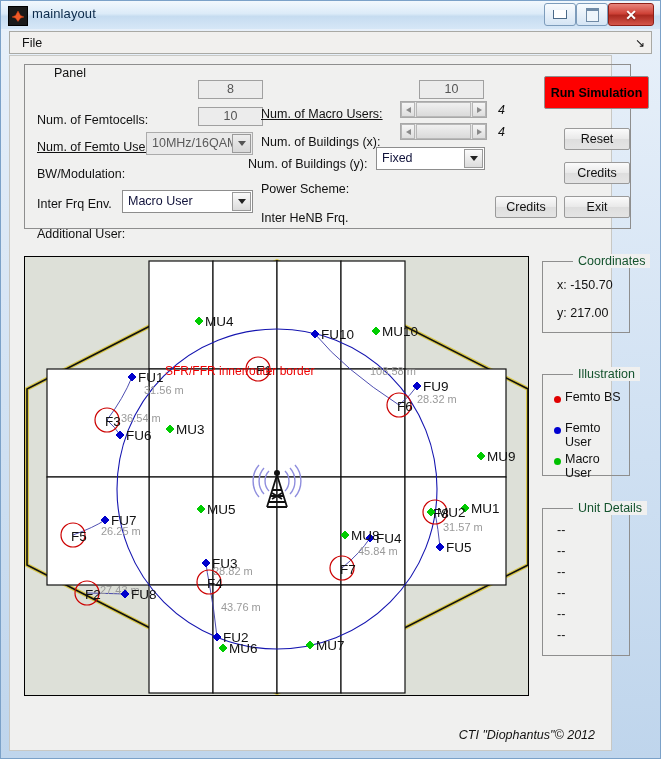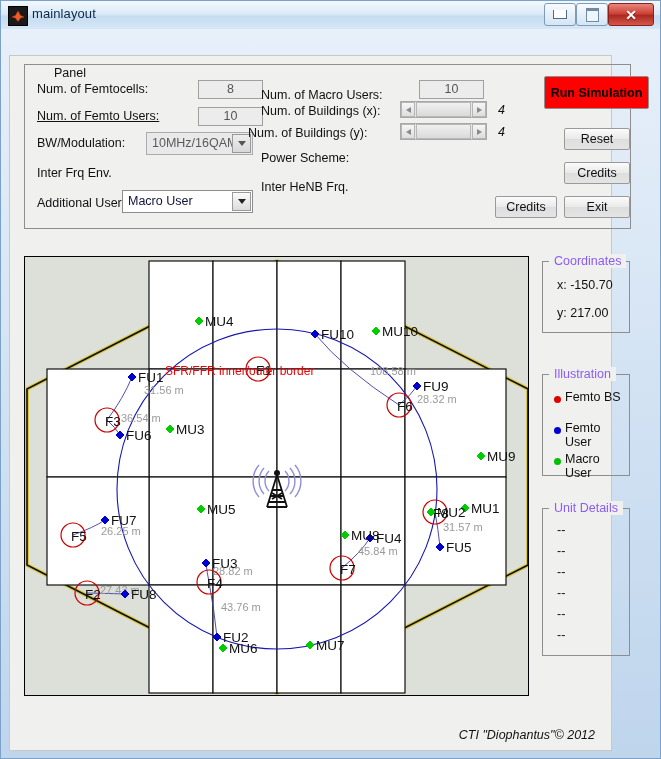--- a/index.html
+++ b/index.html
@@ -58,21 +58,21 @@
 
   
   #panel-box{
     position:absolute;left:14px;top:8px;width:607px;height:165px;
     border:1px solid #8e8e8e;box-sizing:border-box;background:transparent;
   }
   #panel-legend{
     position:absolute;left:24px;top:1px;background:#f0f0ef;padding:0 5px;
     font-size:12.5px;color:#111;
   }
-  .lbl{position:absolute;font-size:12.5px;color:#111;white-space:nowrap;}
+  .lbl{position:absolute;font-size:12.5px;color:#111;white-space:nowrap;margin-top:31px;}
   .field{
     position:absolute;box-sizing:border-box;
     border:1px solid #a0a0a0;background:#ececec;color:#555;
     font-size:12.5px;text-align:center;line-height:17px;height:19px;
   }
   .combo{
     position:absolute;box-sizing:border-box;height:23px;
     border:1px solid #8d8d8d;background:#fff;
     font-size:12.5px;color:#10123a;line-height:21px;padding-left:5px;
     white-space:nowrap;overflow:hidden;
@@ -124,22 +124,22 @@
     position:absolute;left:14px;top:200px;width:505px;height:440px;
     background:#dde0d8;border:1px solid #000;box-sizing:border-box;overflow:hidden;
   }
   #plot svg{display:block;}
 
   
   .gbox{
     position:absolute;border:1px solid #8e8e8e;box-sizing:border-box;background:transparent;
   }
   .gbox-legend{
-    position:absolute;left:6px;top:-8px;background:#f0f0ef;padding:0 5px;
-    font-size:12.5px;color:#8b5cf6;white-space:nowrap;
+    position:absolute;left:30px;top:-8px;background:#f0f0ef;padding:0 5px;
+    font-size:12.5px;color:#14532d;white-space:nowrap;
   }
   .coordline{position:absolute;left:14px;font-size:12.5px;color:#111;}
   .legitem{position:absolute;left:22px;font-size:12.5px;color:#111;}
   .legdot{position:absolute;width:7px;height:7px;border-radius:50%;}
   .udline{position:absolute;left:14px;font-size:12.5px;color:#111;}
 
   #copyright{
     position:absolute;right:16px;bottom:8px;font-size:12.5px;color:#111;
     font-style:italic;font-family:"Liberation Sans",sans-serif;
   }
@@ -160,20 +160,24 @@
       <div class="glyph-min"></div>
     </div>
     <div class="wbtn" id="btn-max">
       <div class="glyph-max"></div>
     </div>
     <div class="wbtn" id="btn-close">
       <div class="glyph-close">✕</div>
     </div>
   </div>
 
+  <div id="menubar">
+    <div id="menu-file">File</div>
+    <div id="menu-undock">↘</div>
+  </div>
 
   <div id="client">
 
     <div id="panel-box">
       <div id="panel-legend">Panel</div>
     </div>
 
     <div class="lbl" style="left:27px;top:26px;">Num. of Femtocells:</div>
     <div class="field" style="left:188px;top:24px;width:65px;">8</div>
 
@@ -191,21 +195,21 @@
     <div class="lbl" style="left:27px;top:110px;">Inter Frq Env.</div>
 
     <div class="lbl" style="left:27px;top:140px;">Additional User:</div>
     <div class="combo" style="left:112px;top:134px;width:131px;">
       <span>Macro User</span>
       <span class="arrowbox">
           <span class="caret"></span>
         </span>
     </div>
 
-    <div class="lbl" style="left:251px;top:32px;">Num. of Macro Users:</div>
+    <div class="lbl" style="left:251px;top:20px;text-decoration:underline;">Num. of Macro Users:</div>
     <div class="field" style="left:409px;top:24px;width:65px;">10</div>
 
     <div class="lbl" style="left:251px;top:48px;">Num. of Buildings (x):</div>
     <div class="slider" style="left:390px;top:45px;width:87px;">
       <div class="sl-btn l">
           <span class="tri-l"></span>
         </div>
       <div class="sl-thumb"></div>
       <div class="sl-btn r">
           <span class="tri-r"></span>
@@ -219,20 +223,26 @@
           <span class="tri-l"></span>
         </div>
       <div class="sl-thumb"></div>
       <div class="sl-btn r">
           <span class="tri-r"></span>
         </div>
     </div>
     <div class="sl-val" style="left:488px;top:69px;">4</div>
 
     <div class="lbl" style="left:251px;top:95px;">Power Scheme:</div>
+    <div class="combo" style="left:366px;top:91px;width:109px;">
+      <span>Fixed</span>
+      <span class="arrowbox">
+          <span class="caret"></span>
+        </span>
+    </div>
 
     <div class="lbl" style="left:251px;top:124px;">Inter HeNB Frq.</div>
 
     <div class="btn" id="btn-run" style="left:515px;top:20px;width:105px;height:33px;">Run Simulation</div>
     <div class="btn" style="left:554px;top:72px;width:66px;height:22px;">Reset</div>
     <div class="btn" style="left:554px;top:106px;width:66px;height:22px;">Credits</div>
     <div class="btn" style="left:485px;top:140px;width:62px;height:22px;">Credits</div>
     <div class="btn" style="left:554px;top:140px;width:66px;height:22px;">Exit</div>
 
     <div id="plot">

